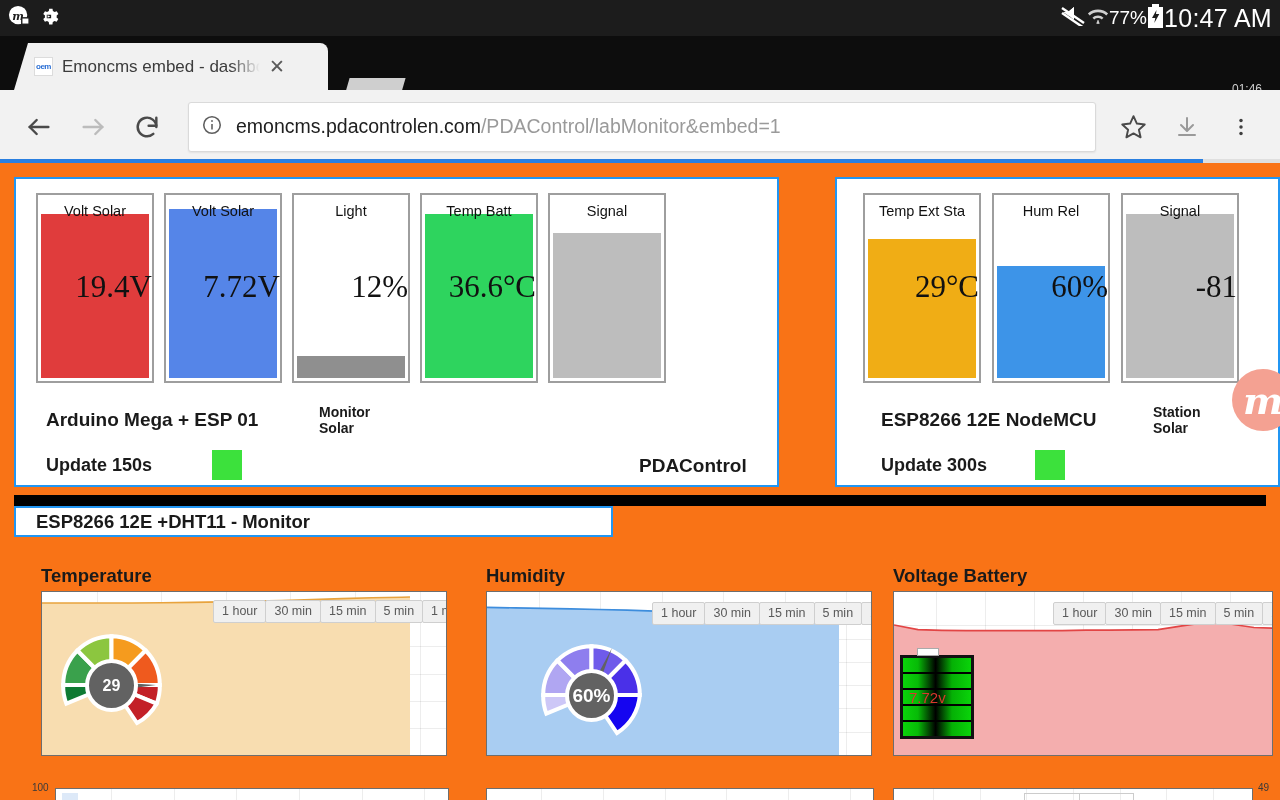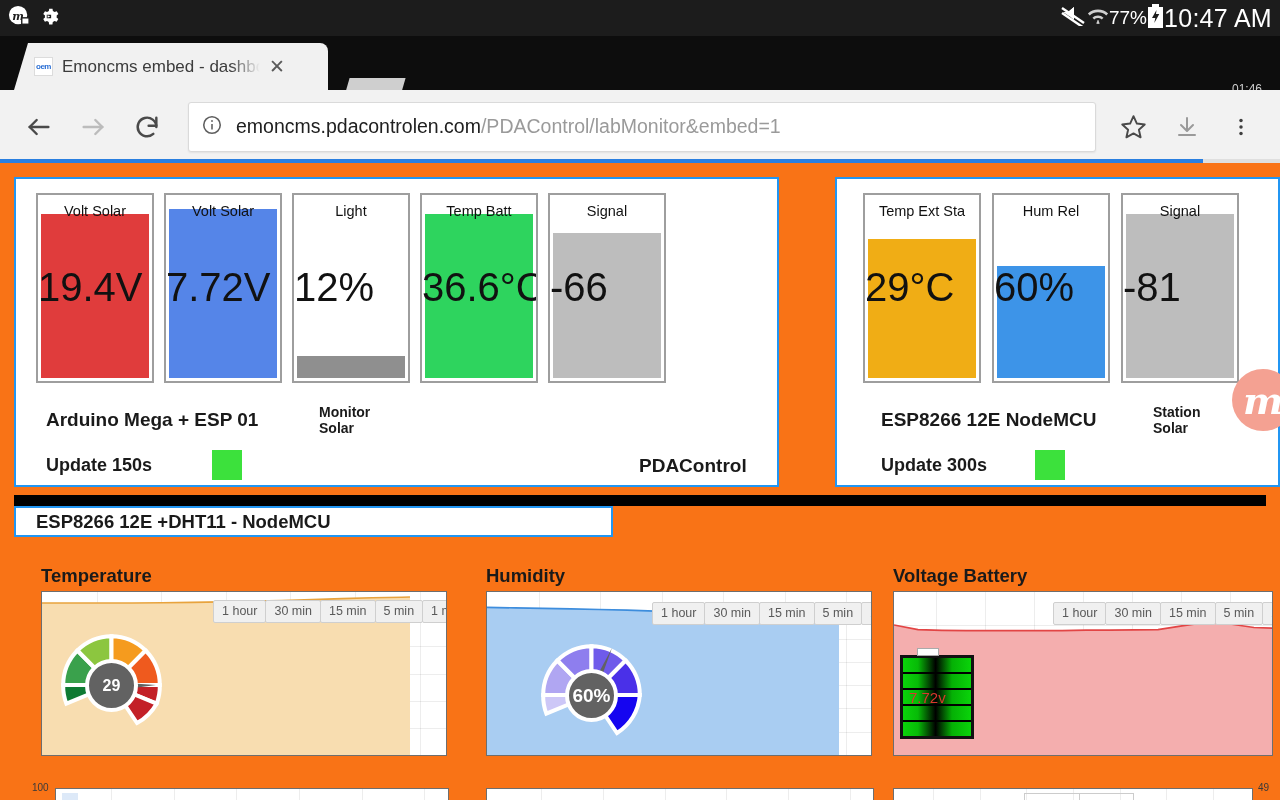--- a/index.html
+++ b/index.html
@@ -93,21 +93,21 @@
     width: 118px; height: 190px; border: 2px solid #9e9e9e; background: #fff;
     position: relative; overflow: hidden; flex: 0 0 auto;
   }
   .gauge-fill { position: absolute; left: 3px; right: 3px; bottom: 3px; }
   .gauge-label {
     position: absolute; left: 0; right: 0; top: 8px; text-align: center;
     font-size: 14.5px; color: #111; z-index: 2;
   }
   .gauge-value {
     position: absolute; left: 0; right: 0; top: 50%; transform: translateY(-52%);
-    text-align: left; font-size: 40px; color: #111; z-index: 2; white-space: nowrap;
+    text-align: right; font-size: 31px; color: #111; z-index: 2; white-space: nowrap; font-family: Liberation Serif, serif;
   }
 
   .panel-foot { position: absolute; left: 0; right: 0; bottom: 0; height: 100px; }
   .foot-title { position: absolute; font-size: 19px; font-weight: bold; color: #1a1a1a; }
   .foot-sub   { position: absolute; font-size: 14px; font-weight: bold; color: #1a1a1a; line-height: 1.12; }
   .foot-update{ position: absolute; font-size: 18px; font-weight: bold; color: #1a1a1a; }
   .status-led { position: absolute; width: 30px; height: 30px; background: #3ce13c; }
   .brand-mark { position: absolute; font-size: 19px; font-weight: bold; color: #1a1a1a; }
 
   #watermark {
@@ -304,21 +304,20 @@
       <div class="gauge">
         <div class="gauge-fill" style="height:88%;background:#2ed45e"></div>
         <div class="gauge-label">Temp Batt</div>
         <div class="gauge-value">36.6°C</div>
       </div>
 
 
       <div class="gauge">
         <div class="gauge-fill" style="height:78%;background:#bdbdbd"></div>
         <div class="gauge-label">Signal</div>
-        <div class="gauge-value">-66</div>
       </div>
 
     </div>
     <div class="panel-foot">
       <div class="foot-title" style="left:30px;top:24px">Arduino Mega + ESP 01</div>
       <div class="foot-sub" style="left:303px;top:20px;white-space:pre-line">Monitor
 Solar</div>
       <div class="foot-update" style="left:30px;top:70px">Update 150s</div>
       <div class="status-led" style="left:196px;top:65px"></div>
       <div class="brand-mark" style="left:623px;top:70px">PDAControl</div>
@@ -353,21 +352,21 @@
 Solar</div>
       <div class="foot-update" style="left:44px;top:70px">Update 300s</div>
       <div class="status-led" style="left:198px;top:65px"></div>
     </div>
   </div>
 
   <div id="watermark">m</div>
 
   <div id="blackbar"></div>
   <div id="section-title-box">
-    <span>ESP8266 12E +DHT11 - NodeMCU</span>
+    <span>ESP8266 12E +DHT11 - Monitor</span>
   </div>
 
   <div class="chart-block" style="left:41px;top:402px;">
     <div class="chart-title">Temperature</div>
     <div class="chart-area" style="width:408px;height:190px">
       <div class="plot" style="left:0;top:0;width:406px;height:165px">
         <div class="gridline" style="top:16.7%"></div>
           <div class="gridline" style="top:33.3%"></div>
         <div class="gridline" style="top:50%"></div>
           <div class="gridline" style="top:66.7%"></div>

